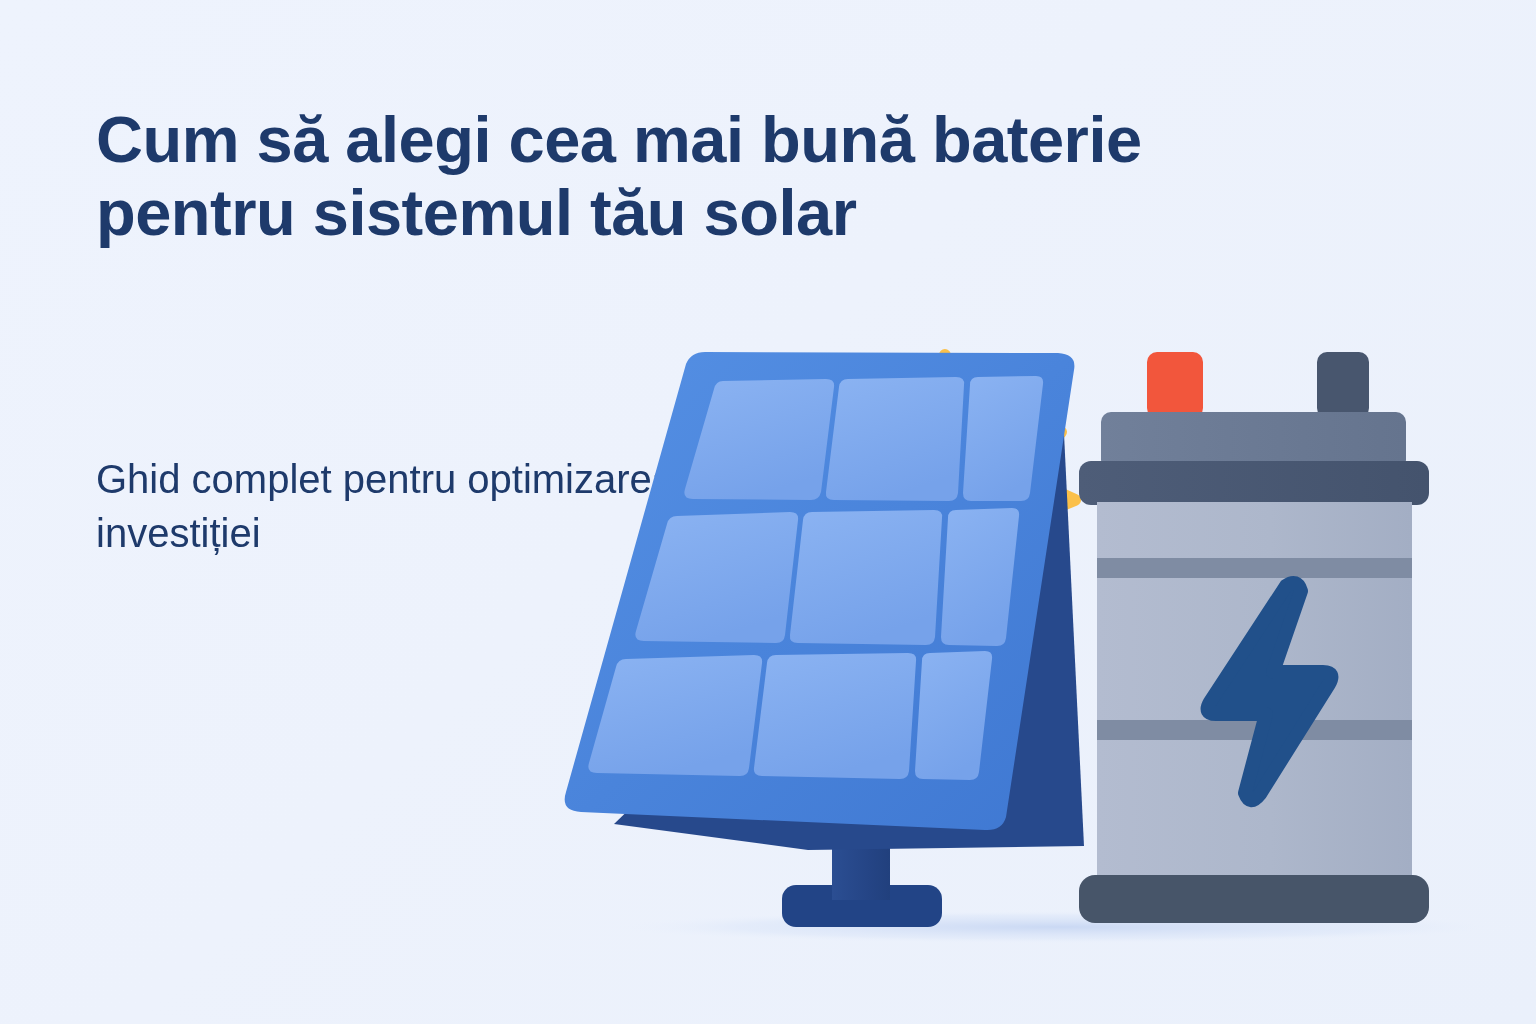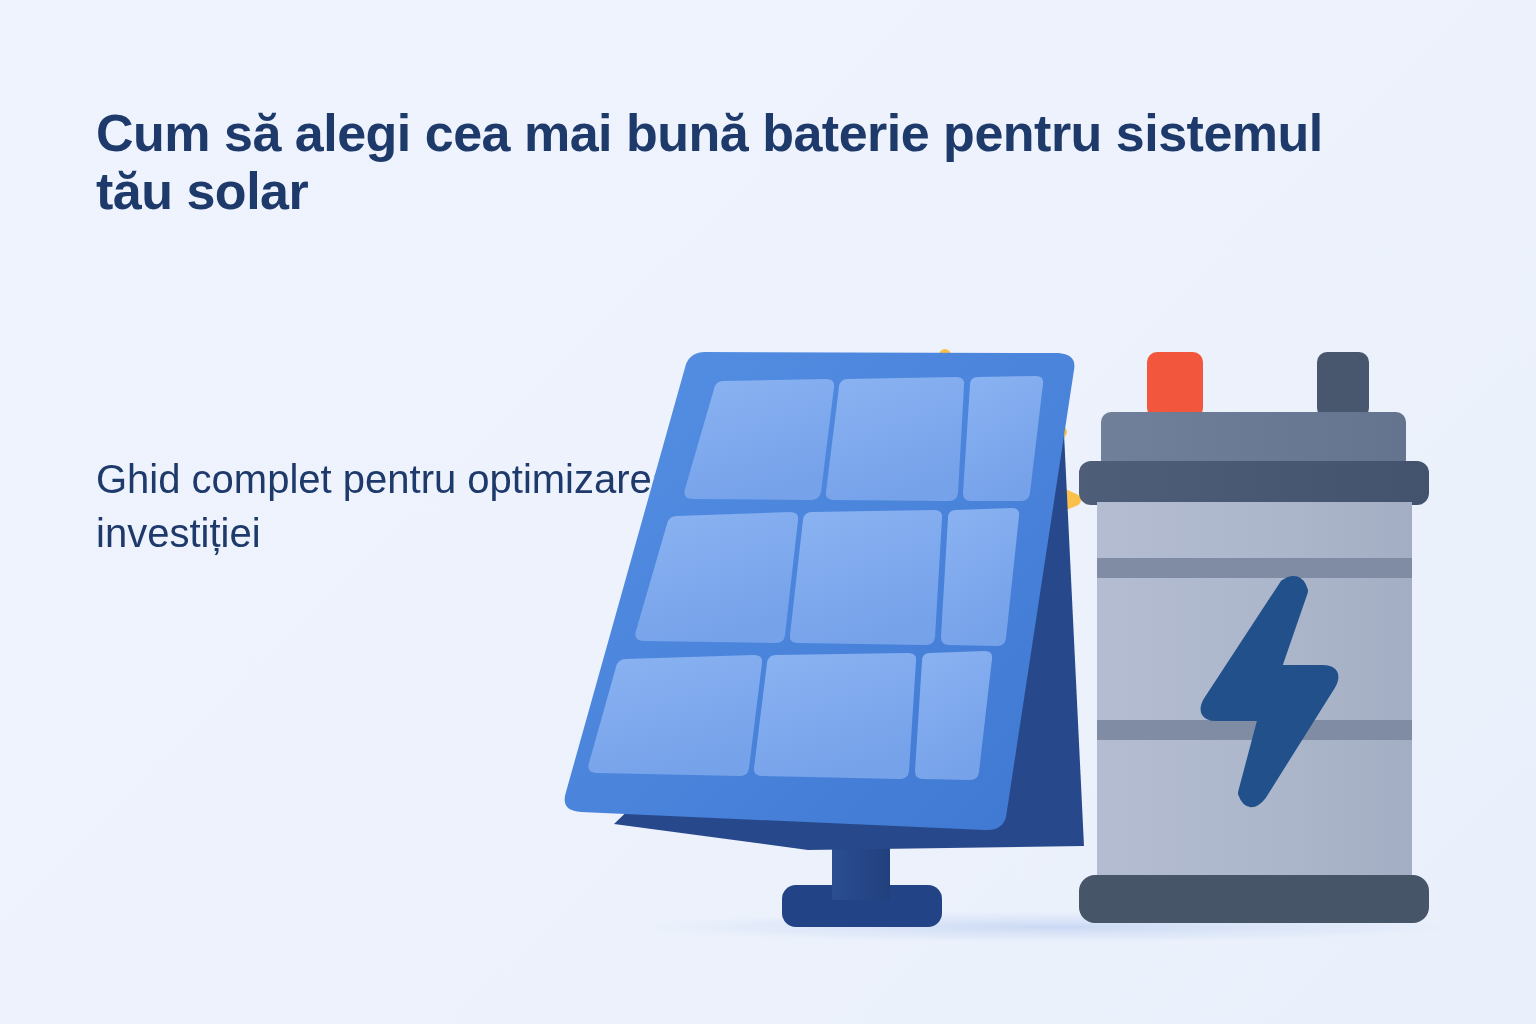--- a/index.html
+++ b/index.html
@@ -25,21 +25,21 @@
   .text-block {
     position: absolute;
     left: 96px;
     top: 104px;
     width: 1230px;
   }
   .headline {
     margin: 0;
     font-family: "Liberation Sans", sans-serif;
     font-weight: 700;
-    font-size: 52px;
+    font-size: 65px;
     line-height: 1.12;
     letter-spacing: -0.5px;
     color: #1e3a6b;
     white-space: pre-line;
   }
   .subhead {
     margin: 0;
     position: absolute;
     top: 348px;
     left: 0;

